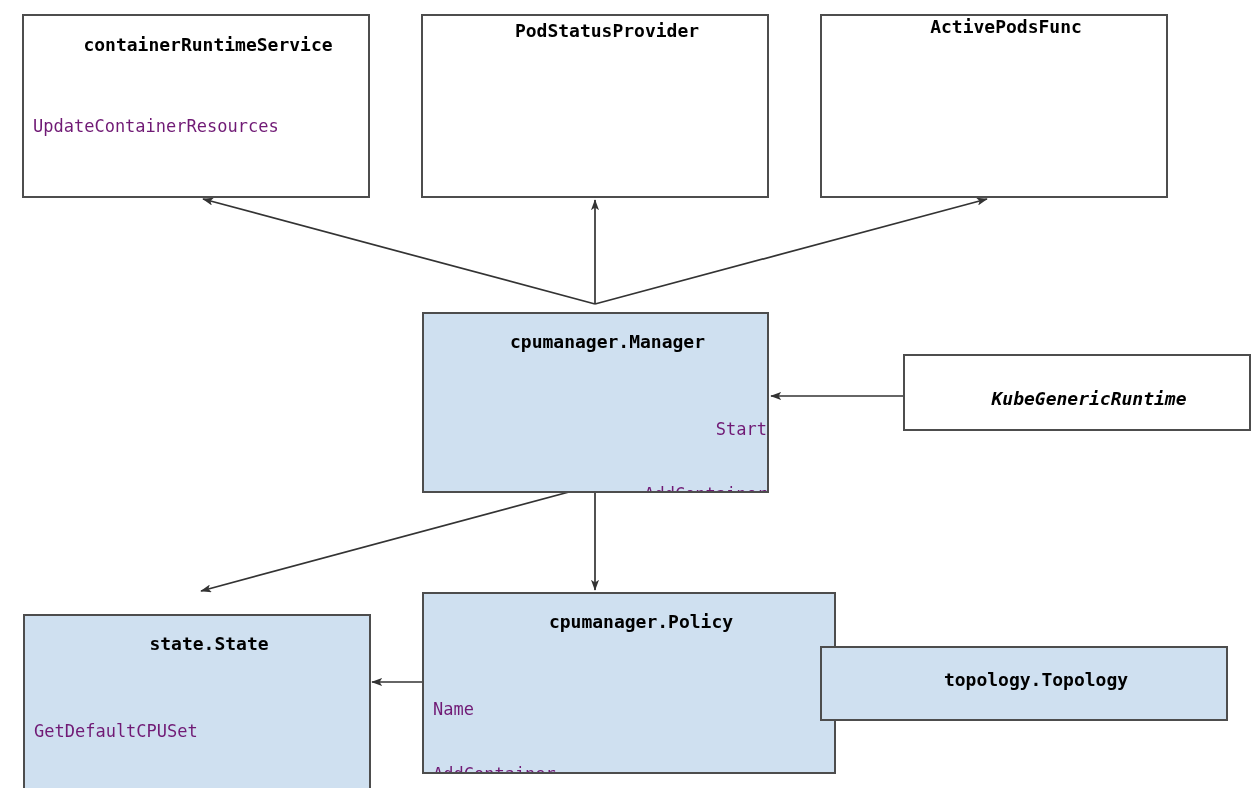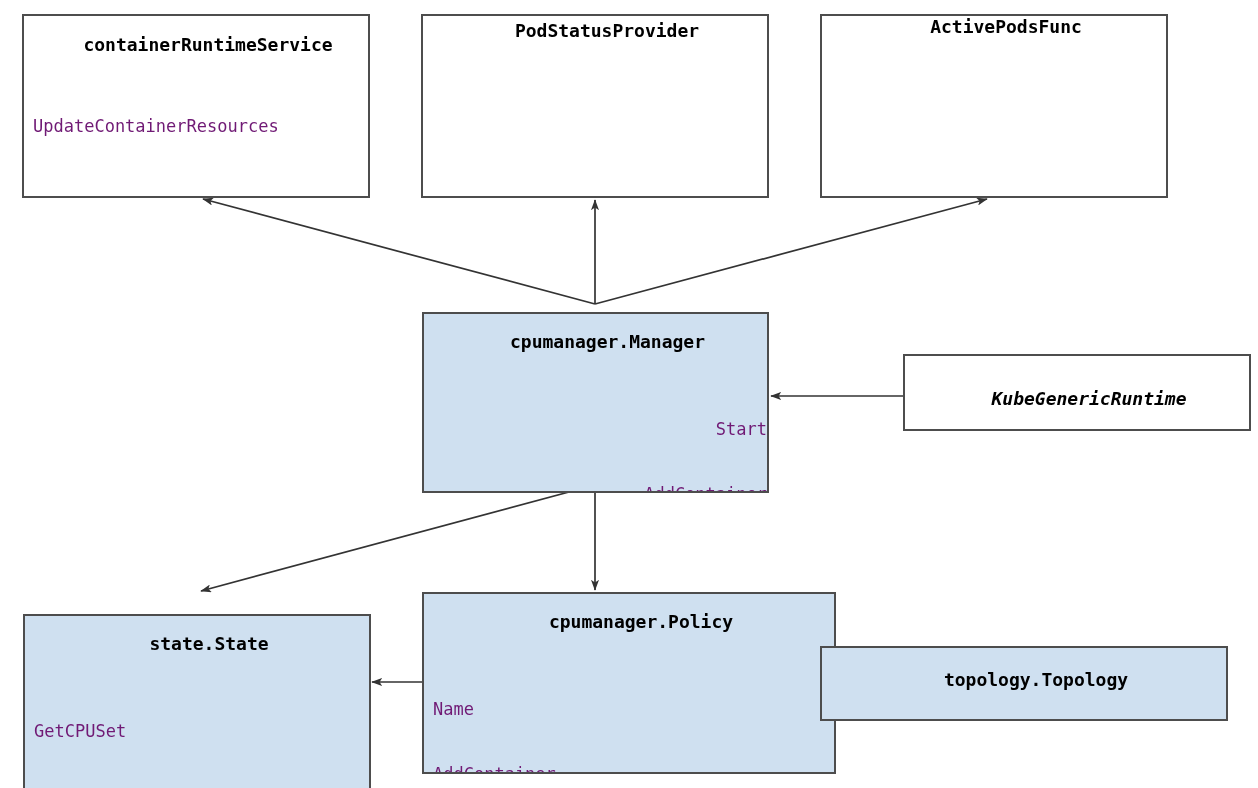--- a/index.html
+++ b/index.html
@@ -136,21 +136,20 @@
     </span>
   </div>
 
   <div class="node" id="node-kubegenericruntime">
     <span class="node-title">KubeGenericRuntime</span>
   </div>
 
   <div class="node filled" id="node-state-state">
     <span class="node-title">state.State</span>
     <span class="node-members">
-      <span class="member-line">GetCPUSet</span>
       <span class="member-line">GetDefaultCPUSet</span>
       
       
     </span>
   </div>
 
   <div class="node filled" id="node-cpumanager-policy">
     <span class="node-title">cpumanager.Policy</span>
     <span class="node-members">
       <span class="member-line">Name</span>

